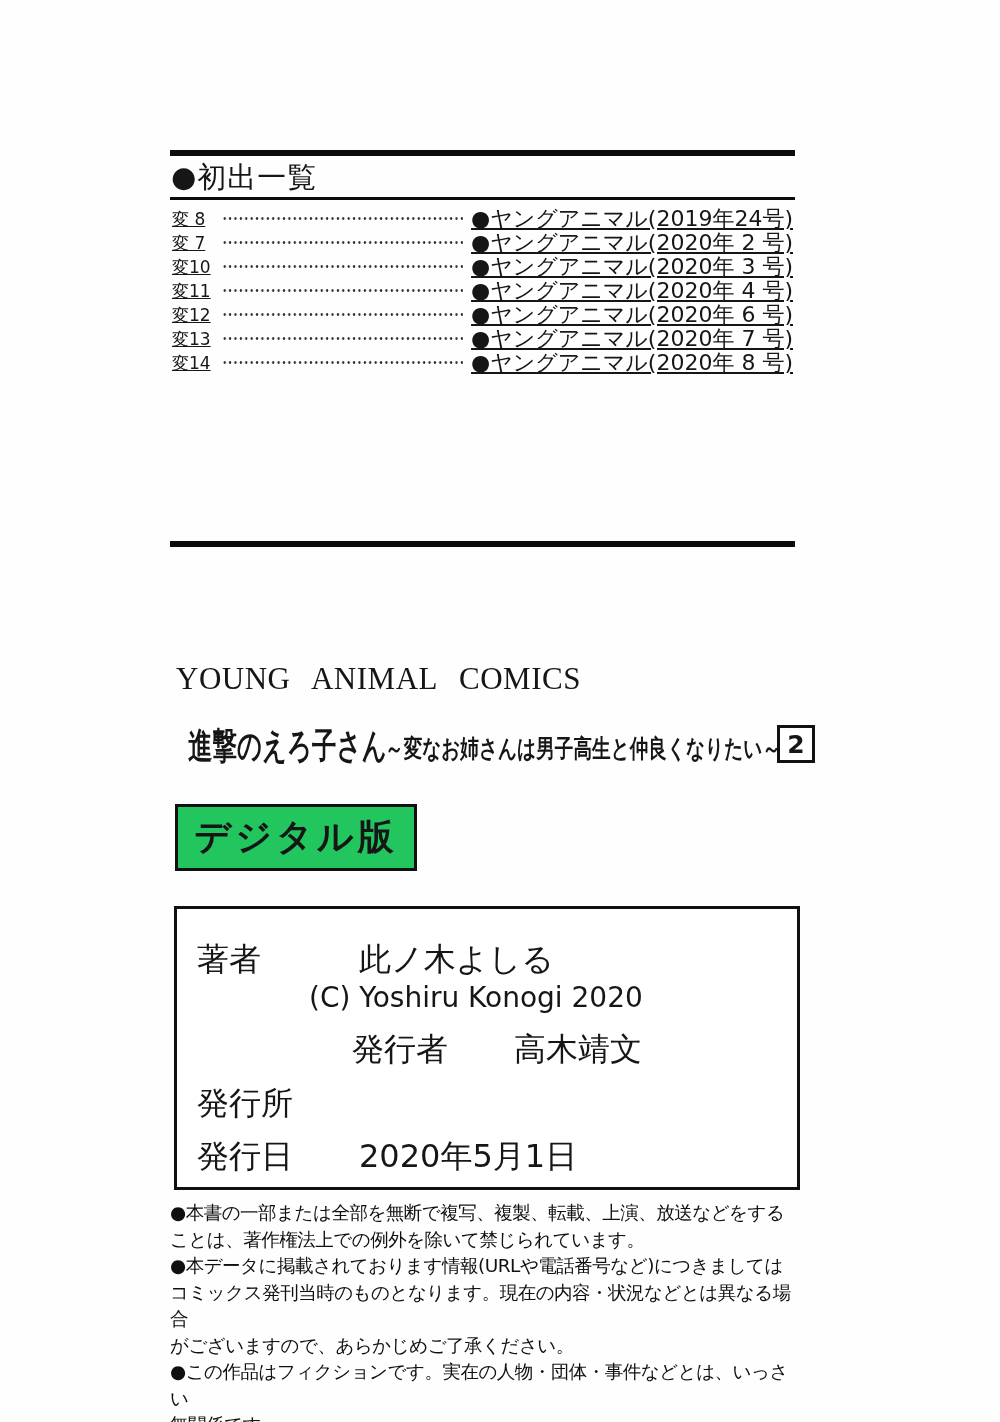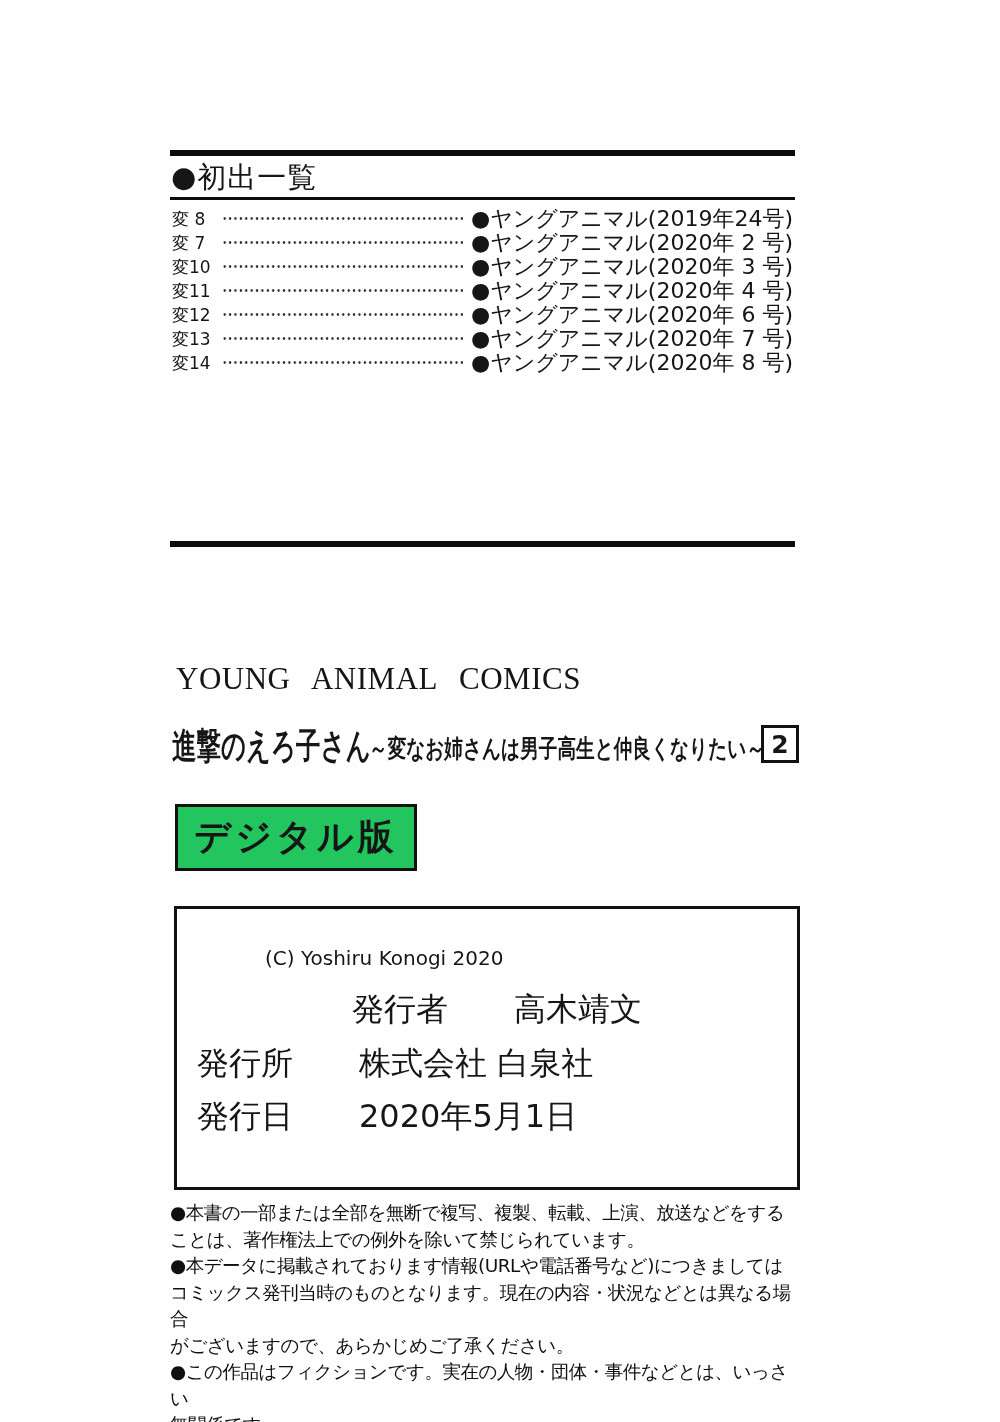--- a/index.html
+++ b/index.html
@@ -10,38 +10,38 @@
   }
   .rule { position:absolute; left:170px; width:625px; background:#0c0c0c; }
   .rule-top { top:150px; height:6px; }
   .rule-heading { top:197px; height:3px; }
   .rule-section { top:541px; height:6px; }
 
   .pub-heading {
     position:absolute; left:171px; top:158px;
     font-size:29px; font-weight:normal; letter-spacing:1px;
   }
-  .pub-list { position:absolute; left:172px; top:207px; width:621px; }
+  .pub-list { position:absolute; left:172px; top:207px; width:621px;text-decoration:underline; }
   .pub-row { display:flex; align-items:center; height:24px; }
   .pub-chapter { flex:none; width:48px; font-size:17px; white-space:pre; }
   .pub-leader {
     flex:1; align-self:stretch; margin:0 8px 0 2px;
     background-image:radial-gradient(circle, #2a2a2a 1.1px, transparent 1.45px);
     background-size:5.4px 5.4px; background-repeat:repeat-x; background-position:0 center;
   }
   .pub-source { flex:none; font-size:22px; white-space:pre; text-align:right; }
 
   .series-label {
     position:absolute; left:176px; top:661px;
     font-family:"Liberation Serif","DejaVu Serif",serif;
     font-weight:normal; font-size:31px; letter-spacing:0.5px; word-spacing:14px;
     white-space:pre;
   }
 
-  .title-row { position:absolute; left:172px; top:722px; width:628px; height:48px; }
+  .title-row { position:absolute; left:188px; top:722px; width:628px; height:48px; }
   .title-main {
     position:absolute; left:0; top:0; font-size:36px; font-weight:bold;
     transform:scaleX(0.68); transform-origin:0 0; white-space:pre;
   }
   .title-sub {
     position:absolute; left:197px; top:10px; font-size:25px; font-weight:bold;
     transform:scaleX(0.745); transform-origin:0 0; white-space:pre;
   }
   .vol-box {
     position:absolute; left:589px; top:3px; width:32px; height:32px;
@@ -55,21 +55,21 @@
     font-size:36px; font-weight:600; letter-spacing:4px; background:#22c55e;
   }
 
   .colophon {
     position:absolute; left:174px; top:906px; width:600px; height:248px;
     border:3px solid #111; padding:30px 0 0 20px; background:#fff;
   }
   .col-row { display:flex; font-size:32px; line-height:40px; font-weight:500; }
   .col-label { flex:none; width:162px; white-space:pre; }
   .col-value { white-space:pre; }
-  .col-note { margin:4px 0 0 68px; font-size:20px; line-height:30px; white-space:pre; }
+  .col-note { margin:4px 0 0 112px; font-size:28px; line-height:30px; white-space:pre; }
   .col-row.r2 { margin-top:16px;justify-content:center; }
   .col-row.r3 { margin-top:14px; }
   .col-row.r4 { margin-top:13px; }
 
   .legal {
     position:absolute; left:170px; top:1200px; width:636px;
     font-size:18.5px; line-height:26.5px; letter-spacing:-0.5px; color:#101010;
   }
   .legal p { margin:0; white-space:pre-line; }
 </style>
@@ -128,28 +128,31 @@
 
   <div class="title-row">
     <span class="title-main">進撃のえろ子さん</span>
     <span class="title-sub">～変なお姉さんは男子高生と仲良くなりたい～</span>
     <span class="vol-box">2</span>
   </div>
 
   <div class="edition-badge">デジタル版</div>
 
   <div class="colophon">
+    <div class="col-row r1">
+      <span class="col-label">著者</span>
+      <span class="col-value">此ノ木よしる</span>
+    </div>
     <div class="col-note">(C) Yoshiru Konogi 2020</div>
     <div class="col-row r2">
       <span class="col-label">発行者</span>
       <span class="col-value">高木靖文</span>
     </div>
     <div class="col-row r3">
       <span class="col-label">発行所</span>
-      <span class="col-value">株式会社 白泉社</span>
     </div>
     <div class="col-row r4">
       <span class="col-label">発行日</span>
       <span class="col-value">2020年5月1日</span>
     </div>
   </div>
 
   <div class="legal">
     <p>●本書の一部または全部を無断で複写、複製、転載、上演、放送などをする
 ことは、著作権法上での例外を除いて禁じられています。</p>

